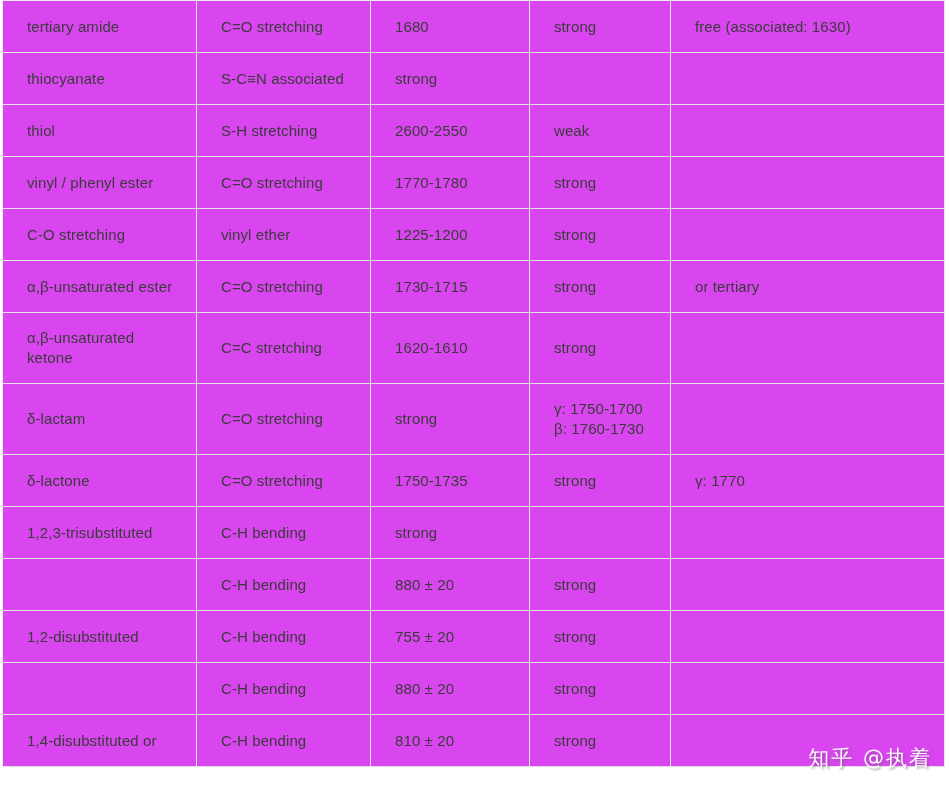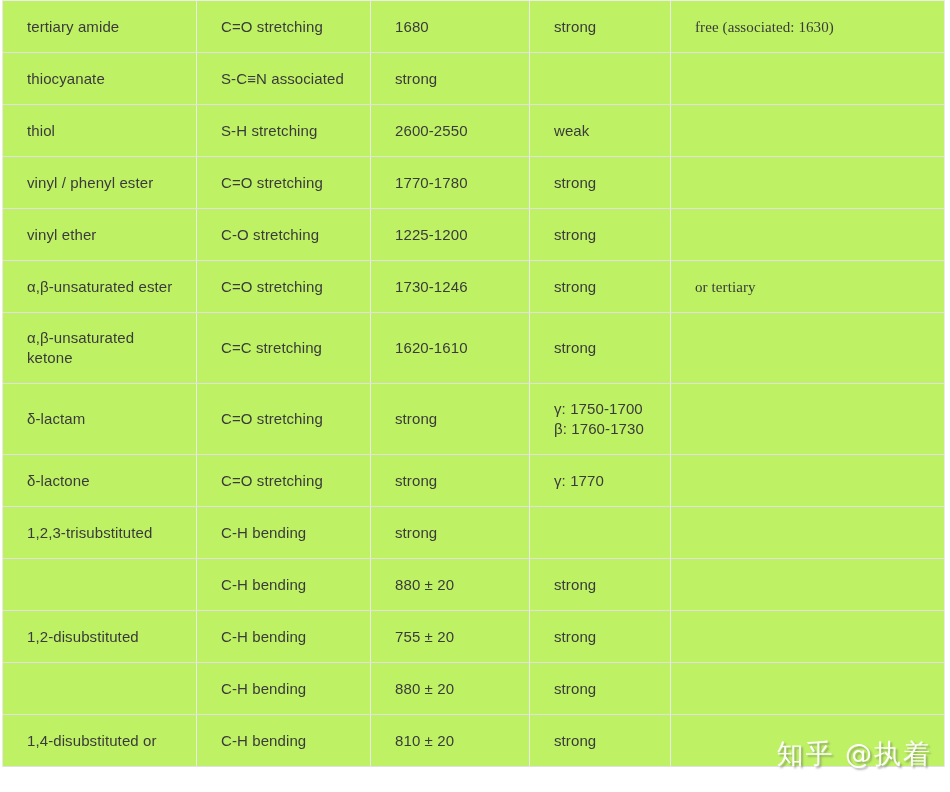--- a/index.html
+++ b/index.html
@@ -21,46 +21,46 @@
     width: 943px;
     box-sizing: border-box;
     border-left: 1px solid #e9e9e9;
     border-right: 1px solid #e9e9e9;
     border-top: 1px solid #ececec;
     background: #fefefe;
   }
   .row {
     display: flex;
     border-bottom: 1px solid #e1e1e1;
-    background: #bef264;
+    background: #d946ef;
   }
   .cell {
     box-sizing: border-box;
     min-height: 51px;
     padding: 15px 14px 15px 24px;
     display: flex;
     align-items: center;
     font-size: 15px;
     line-height: 20px;
     color: #3b3b3b;
     letter-spacing: 0.1px;
     white-space: pre-line;
     border-right: 1px solid #e9e9e9;
     overflow: hidden;
   }
   .cell:nth-child(1) { width: 194px; }
   .cell:nth-child(2) { width: 174px; }
   .cell:nth-child(3) { width: 159px; text-align: center; }
   .cell:nth-child(4) { width: 141px; }
-  .cell:nth-child(5) { flex: 1; border-right: none; font-family: Liberation Serif, serif; }
+  .cell:nth-child(5) { flex: 1; border-right: none; }
   .watermark {
     position: absolute;
     right: 18px;
     bottom: 20px;
-    font-size: 27px;
+    font-size: 21px;
     letter-spacing: 2px;
     color: rgba(255, 255, 255, 0.96);
     text-shadow: 2px 2px 2px rgba(90, 90, 90, 0.45);
     font-family: "DejaVu Sans", "Liberation Sans", sans-serif;
     pointer-events: none;
     user-select: none;
   }
 </style>
 </head>
 <body>
@@ -87,50 +87,51 @@
       <div class="cell"></div>
     </div>
     <div class="row">
       <div class="cell">vinyl / phenyl ester</div>
       <div class="cell">C=O stretching</div>
       <div class="cell">1770-1780</div>
       <div class="cell">strong</div>
       <div class="cell"></div>
     </div>
     <div class="row">
+      <div class="cell">C-O stretching</div>
       <div class="cell">vinyl ether</div>
-      <div class="cell">C-O stretching</div>
       <div class="cell">1225-1200</div>
       <div class="cell">strong</div>
       <div class="cell"></div>
     </div>
     <div class="row">
       <div class="cell">α,β-unsaturated ester</div>
       <div class="cell">C=O stretching</div>
-      <div class="cell">1730-1246</div>
+      <div class="cell">1730-1715</div>
       <div class="cell">strong</div>
       <div class="cell">or tertiary</div>
     </div>
     <div class="row">
       <div class="cell">α,β-unsaturated
 ketone</div>
       <div class="cell">C=C stretching</div>
       <div class="cell">1620-1610</div>
       <div class="cell">strong</div>
       <div class="cell"></div>
     </div>
     <div class="row">
       <div class="cell">δ-lactam</div>
       <div class="cell">C=O stretching</div>
       <div class="cell">strong</div>
       <div class="cell">γ: 1750-1700 β: 1760-1730</div>
     </div>
     <div class="row">
       <div class="cell">δ-lactone</div>
       <div class="cell">C=O stretching</div>
+      <div class="cell">1750-1735</div>
       <div class="cell">strong</div>
       <div class="cell">γ: 1770</div>
     </div>
     <div class="row">
       <div class="cell">1,2,3-trisubstituted</div>
       <div class="cell">C-H bending</div>
       <div class="cell">strong</div>
       <div class="cell"></div>
     </div>
     <div class="row">

